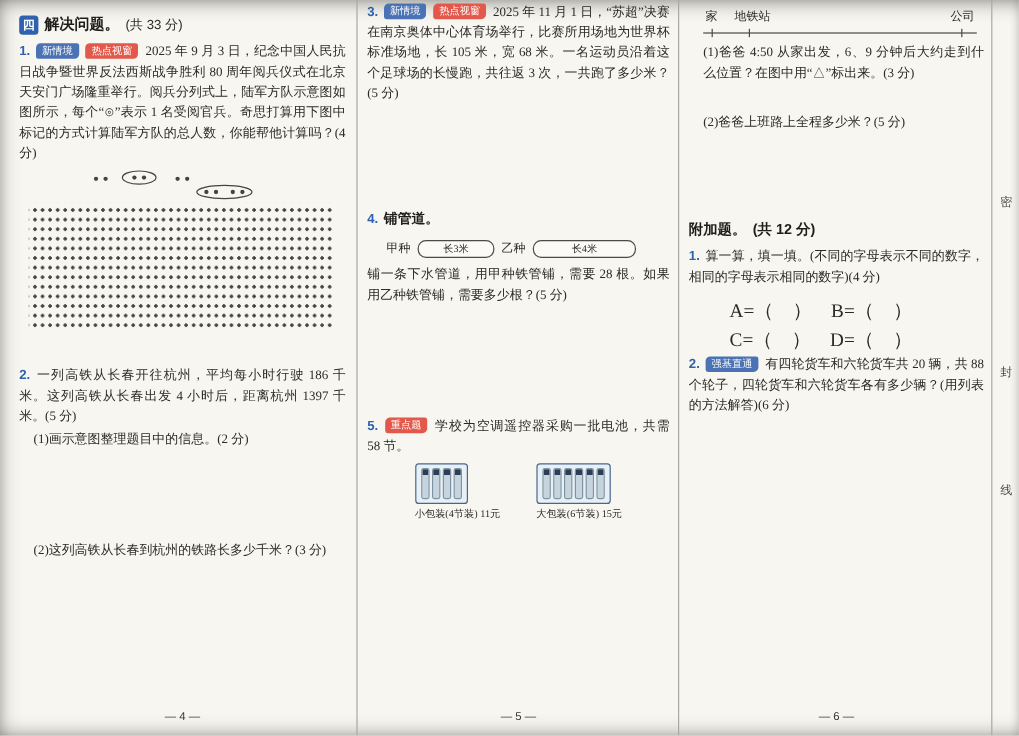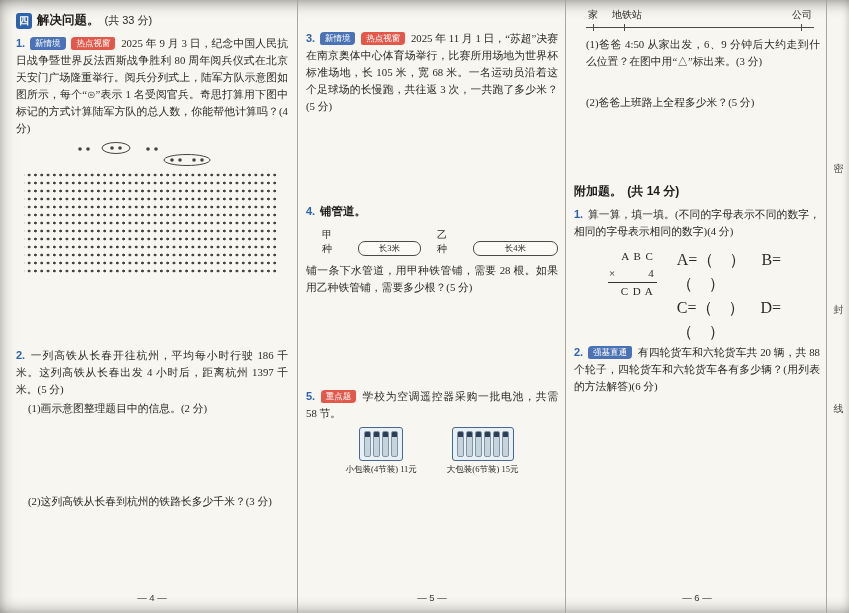--- a/index.html
+++ b/index.html
@@ -24,37 +24,37 @@
   .sec-head{display:flex;align-items:center;gap:5px;padding-top:12px;font-family:"Liberation Sans",sans-serif}
   .sec-num{width:16px;height:16px;background:#2f62ae;color:#fff;font-size:10px;font-weight:bold;
            display:flex;align-items:center;justify-content:center;border-radius:3px;flex:0 0 auto}
   .sec-title{font-size:12.5px;font-weight:bold;color:#1e1d1b}
   .sec-points{font-size:11px;color:#2b2a27}
   .p1{margin-top:6px}
   .grid-anno{margin:4px 0 0 58px;height:26px}
   .dot-grid{width:253px;height:104px;margin:2px 0 0 8px;
     background-image:radial-gradient(circle,#45443f 1.2px,transparent 1.7px);
     background-size:6.3px 8px;background-position:2px 2px}
-  .p2{margin-top:74px}
+  .p2{margin-top:32px}
   .subq{margin:2px 0 0 12px}
   .q2gap{margin-top:76px}
   .pagenum{position:absolute;bottom:10px;left:0;right:0;text-align:center;font-size:9.5px;color:#3a3936;
            font-family:"Liberation Sans",sans-serif}
-  .p3{margin-top:30px}
+  .p3{margin-top:2px}
   .p4head{margin-top:88px}
   .bold-title{font-weight:bold;font-family:"Liberation Sans",sans-serif;font-size:11.5px;color:#1e1d1b}
-  .pipe-row{display:flex;align-items:flex-end;gap:16px;margin:8px 0 0 16px;font-size:10px;color:#2b2a27}
+  .pipe-row{display:flex;align-items:flex-start;gap:6px;margin:8px 0 0 16px;font-size:10px;color:#2b2a27}
   .pipe{display:inline-block;border:1px solid #4a4a46;border-radius:7px;font-size:8.5px;text-align:center;
         line-height:13px;background:#fbfaf6;color:#2b2a27}
   .pipe.a{width:64px}
   .pipe.b{width:86px}
   .p4text{margin-top:6px}
   .p5{margin-top:92px}
   .bat-row{display:flex;justify-content:center;gap:30px;margin-top:5px}
-  .bat-fig{display:flex;flex-direction:column;align-items:center}
+  .bat-fig{display:flex;flex-direction:column;align-items:flex-start}
   .pack{display:flex;gap:2px;border:1.5px solid #46688f;background:#e9f0f5;border-radius:3px;padding:3px 4px}
   .cell{width:7px;height:26px;border:1px solid #7f93a5;border-radius:2px;
         background:linear-gradient(180deg,#2c3e55 0 5px,#c6d4de 5px 100%)}
   .bat-label{font-size:8.5px;margin-top:3px;color:#2b2a27}
   .p5q{margin:5px 0 0 2px}
   .yyfs{color:#2f62ae;font-weight:bold;font-family:"Liberation Sans",sans-serif;font-size:9.5px;margin-left:2px}
   .p6{margin-top:14px}
   .metro{position:relative;height:26px;margin:8px 6px 0 12px;font-size:10px;color:#2b2a27}
   .metro .lbl{position:absolute;top:0;line-height:13px}
   .m-line{position:absolute;left:0;right:0;bottom:6px;height:1px;background:#4a4a46}
@@ -191,37 +191,29 @@
       <div class="tick" style="left:7px"></div>
       <div class="tick" style="left:38px"></div>
       <div class="tick" style="right:12px"></div>
     </div>
 
     <p class="ptext subq">(1)爸爸 4:50 从家出发，6、9 分钟后大约走到什么位置？在图中用“△”标出来。(3 分)</p>
     <p class="ptext subq q2c3">(2)爸爸上班路上全程多少米？(5 分)</p>
 
     <div class="extra-head">
       <span>附加题。</span>
-      <span class="extra-points">(共 14 分)</span>
+      <span class="extra-points">(共 12 分)</span>
     </div>
 
     <p class="ptext e1">
       <span class="pnum">1.</span>
       <span>算一算，填一填。(不同的字母表示不同的数字，相同的字母表示相同的数字)(4 分)</span>
     </p>
 
     <div class="mult-wrap">
-      <div class="mult">
-        <div class="m-top">A B C</div>
-        <div class="m-mid">
-          <span>×</span>
-          <span>4</span>
-        </div>
-        <div class="m-bot">C D A</div>
-      </div>
       <div class="mult-ans">
         <div>
           <span>A=（　）</span>
           <span>B=（　）</span>
         </div>
         <div>
           <span>C=（　）</span>
           <span>D=（　）</span>
         </div>
       </div>

